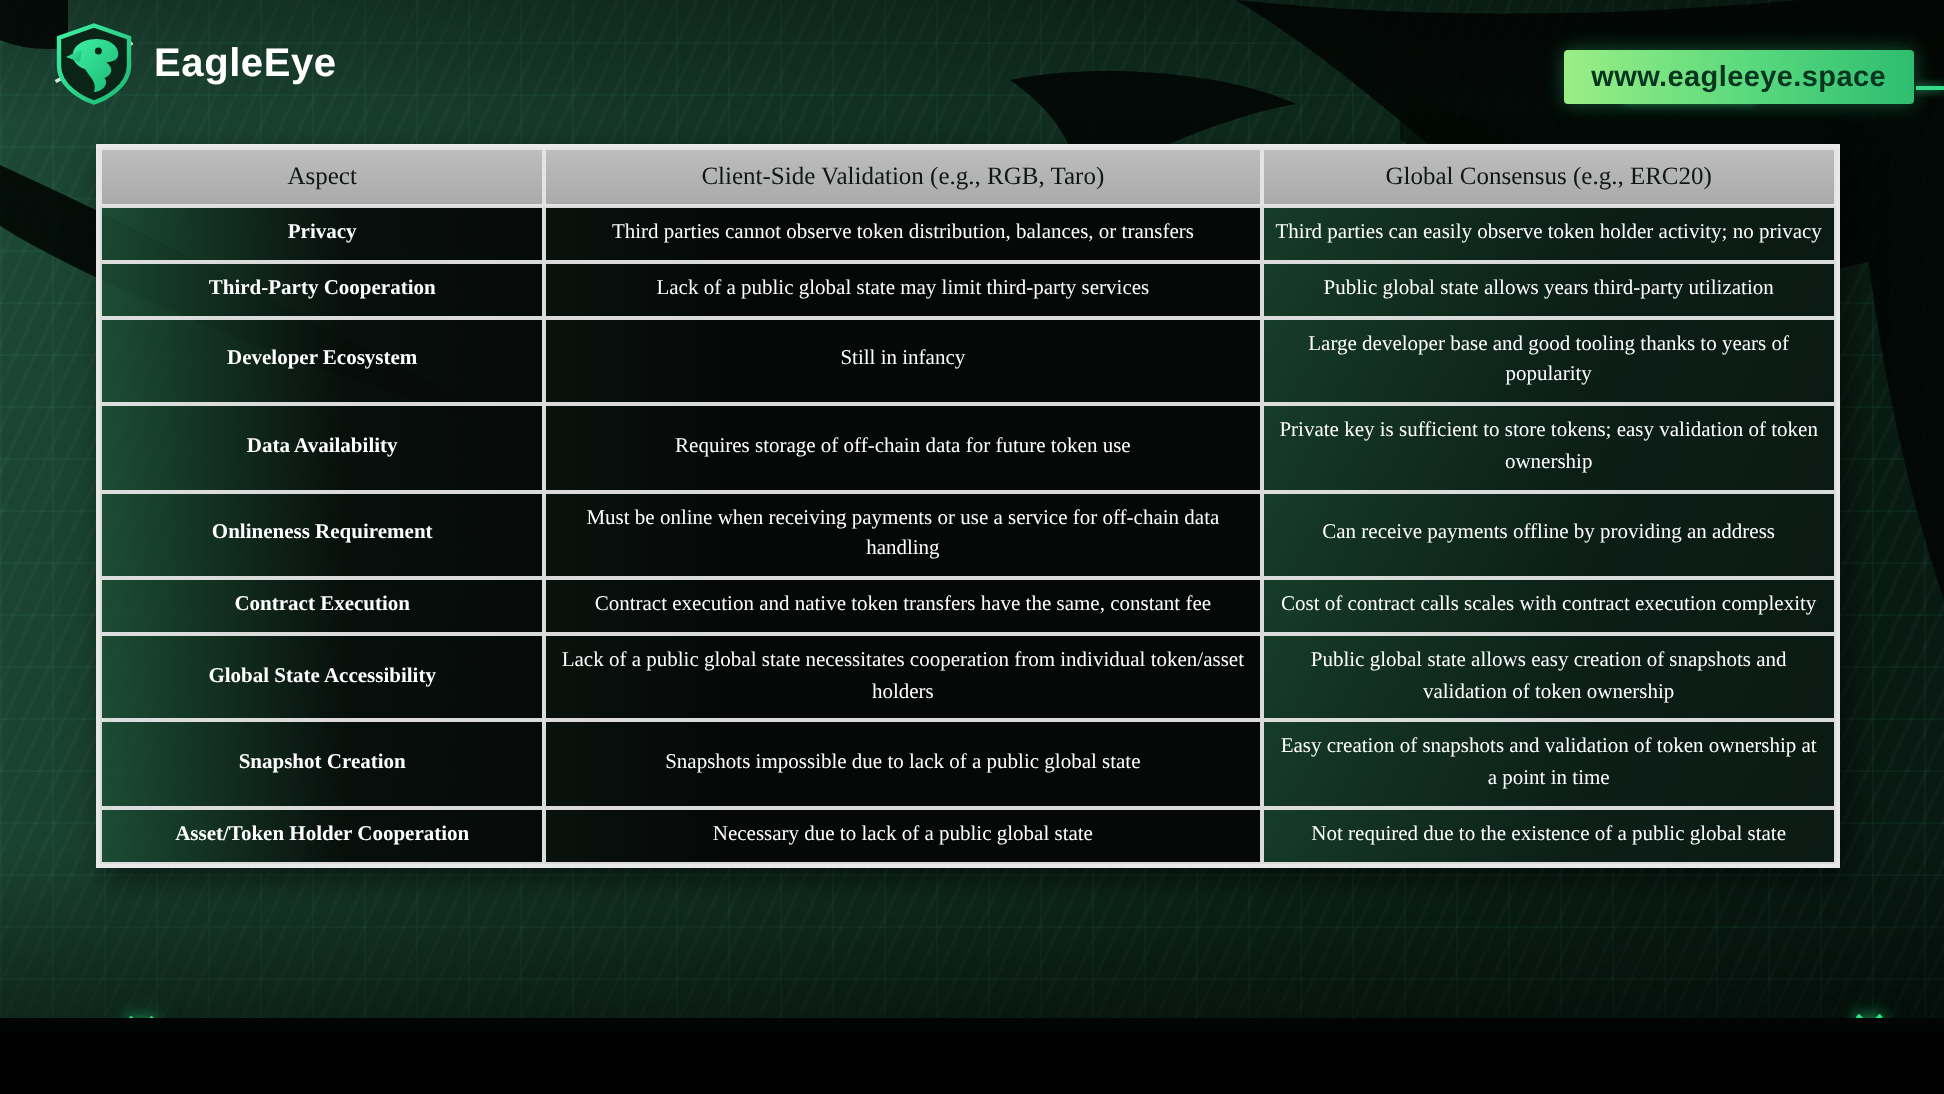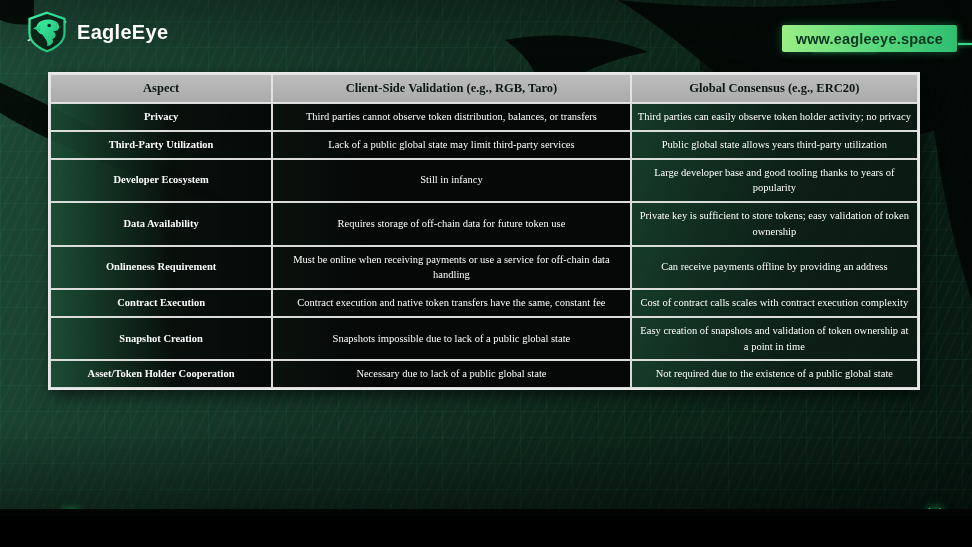--- a/index.html
+++ b/index.html
@@ -41,21 +41,21 @@
     border:2px solid #e8e8e8;
     font-family:"Liberation Serif","DejaVu Serif",serif;
     box-shadow:4px 6px 14px rgba(0,0,0,.55);
   }
   .cmp-table th,.cmp-table td{
     border:1px solid rgba(230,230,230,.95);
     text-align:center;vertical-align:middle;
   }
   .cmp-table th{
     background:linear-gradient(180deg,#bdbdbd,#aaaaaa);
-    color:#0e1712;font-size:12.5px;font-weight:bold;
+    color:#0e1712;font-size:12.5px;font-weight:normal;
     height:25px;padding:1px 4px;margin-top:12px;
   }
   .cmp-table td{color:#fff;font-size:10.5px;line-height:1.5;padding:5px 6px;}
   .c-aspect{width:25.6%;font-weight:bold;font-size:11px;
     background:linear-gradient(90deg,rgba(28,78,54,.9) 0%,rgba(7,13,10,.95) 55%,#060a08 100%);}
   .c-client{width:41.3%;background:linear-gradient(90deg,#0a120d 0%,#050807 25%,#050807 100%);padding:5px 4px;}
   .c-global{width:33.1%;
     background:linear-gradient(120deg,rgba(40,110,78,.38) 0%,rgba(14,34,25,.35) 55%,rgba(8,20,15,.3) 100%),#0b1d15;}
 
   
@@ -115,21 +115,21 @@
     </thead>
     <tbody id="table-body">
 
     <tr>
       <td class="c-aspect">Privacy</td>
       <td class="c-client">Third parties cannot observe token distribution, balances, or transfers</td>
       <td class="c-global">Third parties can easily observe token holder activity; no privacy</td>
     </tr>
 
     <tr>
-      <td class="c-aspect">Third-Party Utilization</td>
+      <td class="c-aspect">Third-Party Cooperation</td>
       <td class="c-client">Lack of a public global state may limit third-party services</td>
       <td class="c-global">Public global state allows years third-party utilization</td>
     </tr>
 
     <tr>
       <td class="c-aspect">Developer Ecosystem</td>
       <td class="c-client">Still in infancy</td>
       <td class="c-global">Large developer base and good tooling thanks to years of popularity</td>
     </tr>
 
@@ -144,20 +144,25 @@
       <td class="c-client">Must be online when receiving payments or use a service for off-chain data handling</td>
       <td class="c-global">Can receive payments offline by providing an address</td>
     </tr>
 
     <tr>
       <td class="c-aspect">Contract Execution</td>
       <td class="c-client">Contract execution and native token transfers have the same, constant fee</td>
       <td class="c-global">Cost of contract calls scales with contract execution complexity</td>
     </tr>
 
+    <tr>
+      <td class="c-aspect">Global State Accessibility</td>
+      <td class="c-client">Lack of a public global state necessitates cooperation from individual token/asset holders</td>
+      <td class="c-global">Public global state allows easy creation of snapshots and validation of token ownership</td>
+    </tr>
 
     <tr>
       <td class="c-aspect">Snapshot Creation</td>
       <td class="c-client">Snapshots impossible due to lack of a public global state</td>
       <td class="c-global">Easy creation of snapshots and validation of token ownership at a point in time</td>
     </tr>
 
     <tr>
       <td class="c-aspect">Asset/Token Holder Cooperation</td>
       <td class="c-client">Necessary due to lack of a public global state</td>

